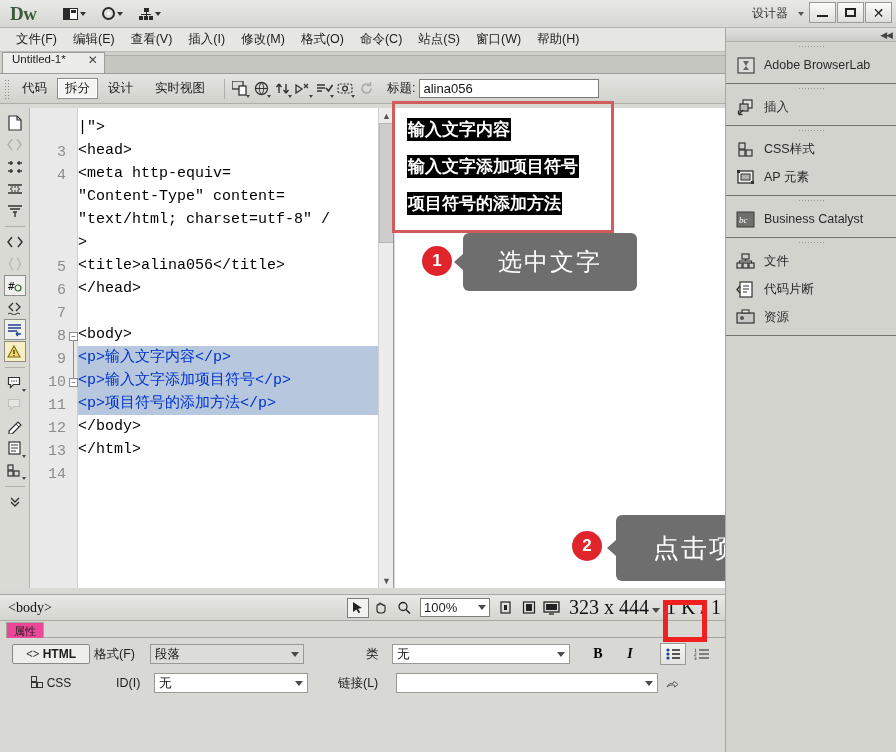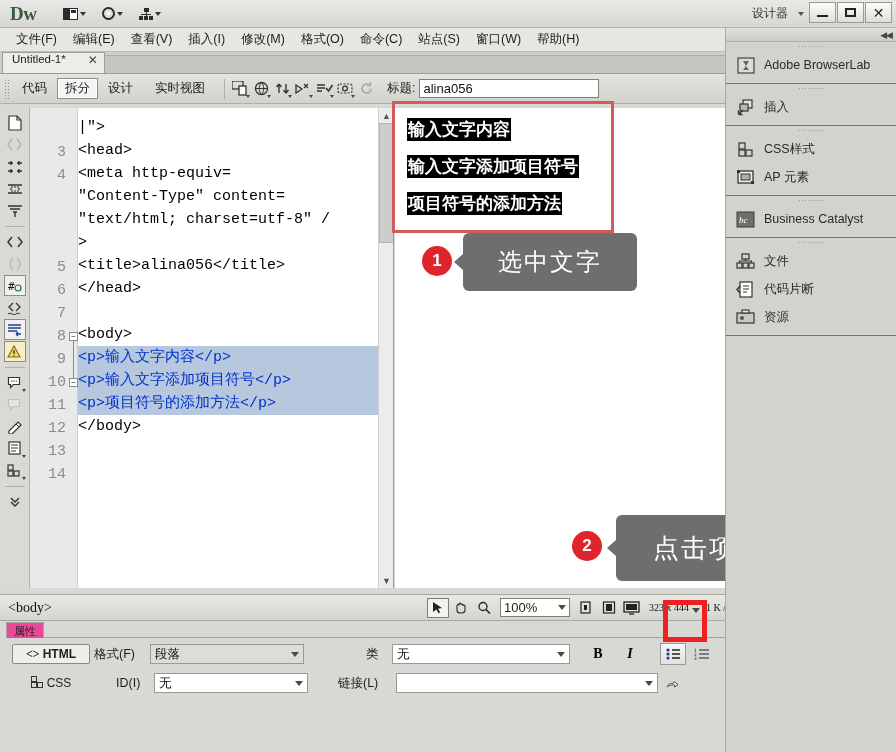--- a/index.html
+++ b/index.html
@@ -106,21 +106,21 @@
   
   .statusbar{position:absolute;left:0;right:0;bottom:132px;height:26px;
              background:linear-gradient(#e8e8e4,#d5d5d0);border-top:1px solid #a8a8a2;
              display:flex;align-items:center;font-size:12.5px;color:#1d1d1d;}
   .tagsel{font-family:"Liberation Serif",serif;font-size:14px;padding-left:8px;color:#111;cursor:default;}
   .sbtool{width:22px;height:20px;display:flex;align-items:center;justify-content:center;margin-right:1px;cursor:default;}
   .sbtool.on{border:1px solid #7e7e78;background:#f2f2f0;}
   .zoom{width:70px;height:19px;border:1px solid #7e7e78;background:#fff;display:flex;align-items:center;
         justify-content:space-between;padding:0 3px;font-size:13px;margin:0 4px;}
   .winico{width:23px;height:20px;display:flex;align-items:center;justify-content:center;cursor:default;}
-  .dims{font-family:"Liberation Serif",serif;font-size:10px;margin-left:6px;color:#111;}
+  .dims{font-family:"Liberation Serif",serif;font-size:20px;margin-left:6px;color:#111;}
   
   .proppanel{position:absolute;left:0;right:0;bottom:0;height:132px;background:#d8d8d4;border-top:1px solid #a8a8a2;}
   .proptab{height:17px;display:flex;align-items:flex-end;}
   .ptab{height:16px;background:#ec4899;border:1px solid #a4a49e;border-bottom:none;
         font-size:11px;padding:1px 7px 0 7px;color:#1d1d1d;margin-left:6px;cursor:default;}
   .ptrail{flex:1;height:13px;border-bottom:1px solid #a4a49e;background:#d8d8d4;}
   .prow{display:flex;align-items:center;height:26px;margin-top:3px;}
   .modebtn{width:78px;height:20px;display:flex;align-items:center;justify-content:center;gap:3px;
            font-size:12px;color:#1d1d1d;margin-left:12px;cursor:default;}
   .modebtn.on{background:#eeeeec;border:1px solid #8a8a84;border-radius:2px;}
@@ -399,20 +399,21 @@
       <div class="code-line" style="top:77px;">"Content-Type" content=</div>
       <div class="code-line" style="top:100px;">"text/html; charset=utf-8" /</div>
       <div class="code-line" style="top:123px;">&gt;</div>
       <div class="code-line" style="top:146px;">&lt;title&gt;alina056&lt;/title&gt;</div>
       <div class="code-line" style="top:169px;">&lt;/head&gt;</div>
       <div class="code-line" style="top:215px;">&lt;body&gt;</div>
       <div class="code-line hl" style="top:261px;color:#0033cc;">&lt;p&gt;输入文字添加项目符号&lt;/p&gt;</div>
       <div class="code-line hl" style="top:238px;color:#0033cc;">&lt;p&gt;输入文字内容&lt;/p&gt;</div>
       <div class="code-line hl" style="top:284px;color:#0033cc;">&lt;p&gt;项目符号的添加方法&lt;/p&gt;</div>
       <div class="code-line" style="top:307px;">&lt;/body&gt;</div>
+      <div class="code-line" style="top:330px;">&lt;/html&gt;</div>
     </div>
 
     <div class="vsb">
       <div class="sbarrow">▲</div>
       <div class="sbthumb" style="top:15px;height:120px;"></div>
       <div class="sbarrow" style="position:absolute;bottom:0;">▼</div>
     </div>
   </div>
 
   <div class="designpane">

